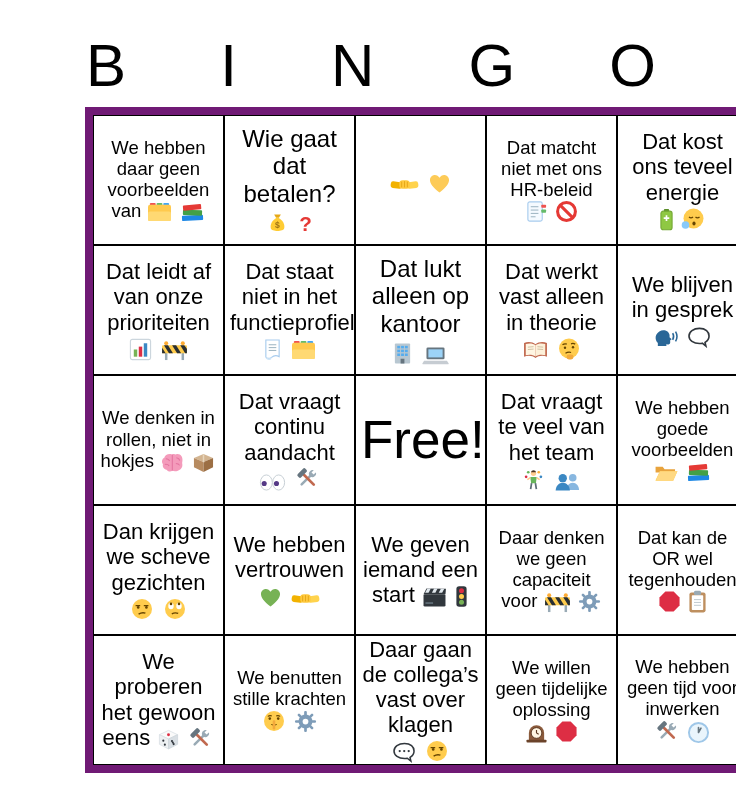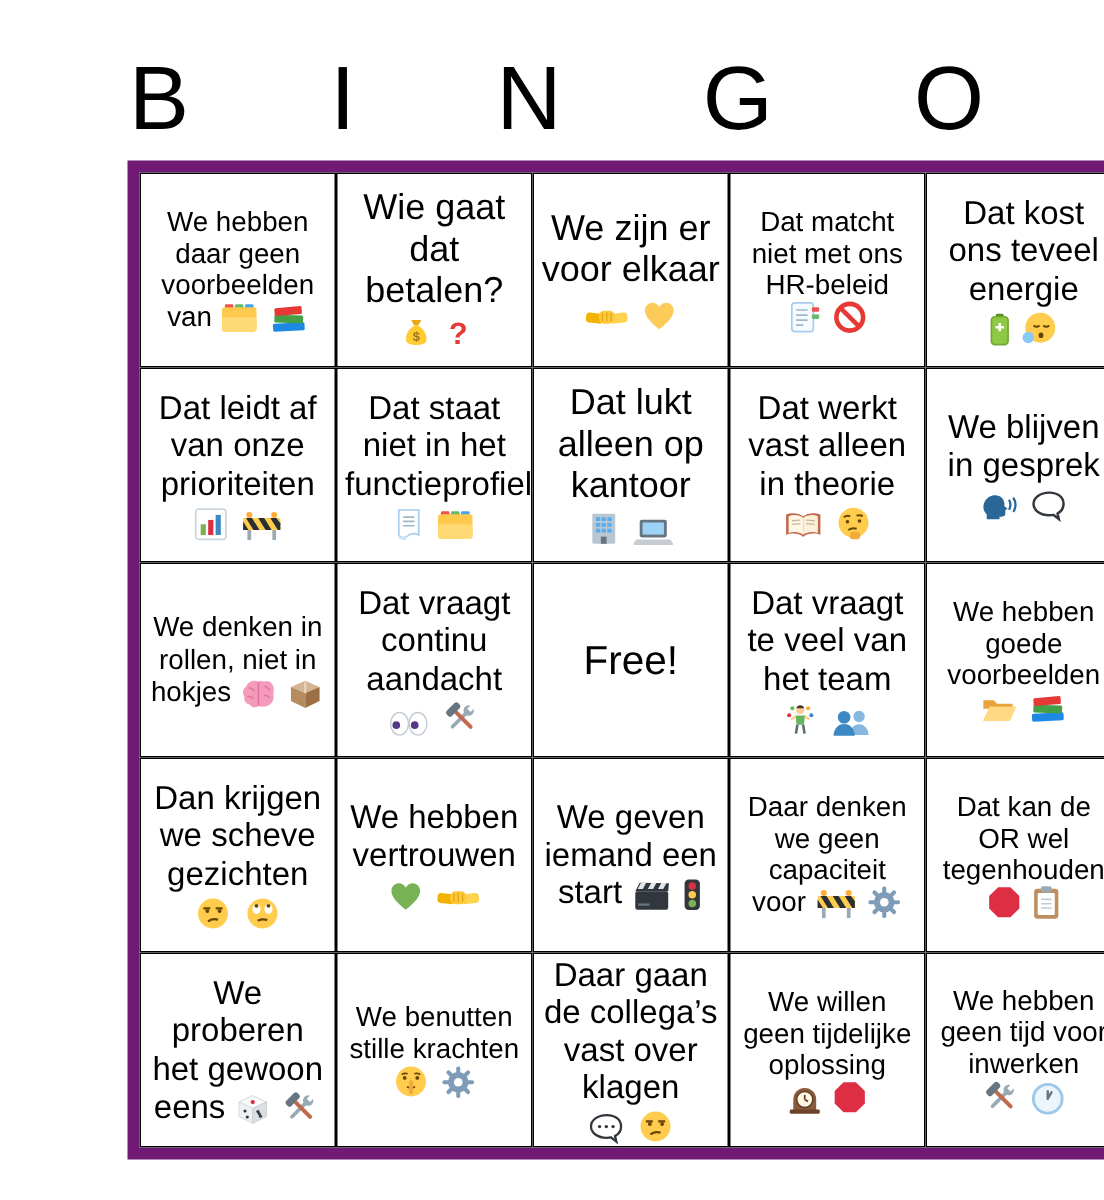--- a/index.html
+++ b/index.html
@@ -6,21 +6,21 @@
   body{width:736px;height:800px;position:relative;font-family:"Liberation Sans","DejaVu Sans",sans-serif;color:#000;}
   .bingo-title{position:absolute;left:86px;top:36px;width:570px;display:flex;justify-content:space-between;font-size:60px;line-height:1;font-weight:400;letter-spacing:0;}
   .bingo-title span{display:inline-block;}
   .bingo-grid{position:absolute;left:41px;top:107px;display:grid;grid-template-columns:repeat(5,131px);grid-template-rows:repeat(5,130px);border:8px solid #701a75;box-sizing:content-box;margin-left:44px;}
   .cell{border:1px solid #000;box-sizing:border-box;display:flex;align-items:center;justify-content:center;text-align:center;padding:3px 5px;overflow:hidden;background:#fff;}
   .cell-inner{width:100%;line-height:1.14;}
   .xs{font-size:22px;}
   .sm{font-size:18.5px;}
   .md{font-size:22px;}
   .lg{font-size:24px;}
-  .xl{font-size:27px;justify-content:flex-end;}
+  .xl{font-size:53px;justify-content:flex-end;}
   .icon{display:inline-block;margin:0 1px;line-height:0;}
   .icon svg{vertical-align:-6px;}
   .cell-icons{white-space:nowrap;}
 </style>
 </head>
 <body>
 
 <div class="bingo-title">
   <span>B</span>
   <span>I</span>
@@ -47,21 +47,21 @@
   <div class="cell lg">
       <div class="cell-inner"><span class="cell-text">Wie gaat dat betalen?</span> <span class="cell-icons"><span class="icon"><svg width="23" height="23" viewBox="0 0 24 24">
               <path d="M8.5 2.5 h7 L13.5 6 h-3z" fill="#E6A817"></path>
               <path d="M12 5.5 C6 8.5 4.2 13.5 5 17 c.9 3.8 13.1 3.8 14 0 .8-3.5-1-8.5-7-11.5z" fill="#FFCC33"></path>
               <text x="12" y="17" font-size="9" font-weight="bold" fill="#A07414" text-anchor="middle" font-family="sans-serif">$</text>
             </svg></span> <span class="icon"><svg width="15" height="23" viewBox="0 0 16 24">
               <text x="8" y="19.5" font-size="22" font-weight="bold" fill="#E53935" text-anchor="middle" font-family="sans-serif">?</text>
             </svg></span></span></div>
     </div>
   <div class="cell lg">
-      <div class="cell-inner"><span class="cell-text">We zijn er voor elkaar</span> <span class="cell-icons"><span class="icon"><svg width="29" height="19" viewBox="0 0 30 20">
+      <div class="cell-inner"> <span class="cell-icons"><span class="icon"><svg width="29" height="19" viewBox="0 0 30 20">
               <rect x="0.5" y="7" width="12" height="7" rx="2.5" fill="#F2B200" transform="rotate(7 6 10)"></rect>
               <rect x="17.5" y="7" width="12" height="7" rx="2.5" fill="#FFD34D" transform="rotate(-7 24 10)"></rect>
               <rect x="9.5" y="5.5" width="11" height="9" rx="3.5" fill="#FFC93D"></rect>
               <path d="M12 7 v6 M15 6.5 v6.5 M18 7 v6" stroke="#E6A817" stroke-width="1" fill="none"></path>
             </svg></span> <span class="icon"><svg width="23" height="21" viewBox="0 0 24 22">
               <path d="M12 20.5 C5.2 15 2 11 2 7.3 2 4.3 4.4 2 7.2 2 9.2 2 11 3.2 12 5 13 3.2 14.8 2 16.8 2 19.6 2 22 4.3 22 7.3 c0 3.7-3.2 7.7-10 13.2z" fill="#FDCB58"></path>
             </svg></span></span></div>
     </div>
   <div class="cell sm">
       <div class="cell-inner"><span class="cell-text">Dat matcht niet met ons HR-beleid</span> <span class="cell-icons"><span class="icon"><svg width="23" height="23" viewBox="0 0 24 24">

